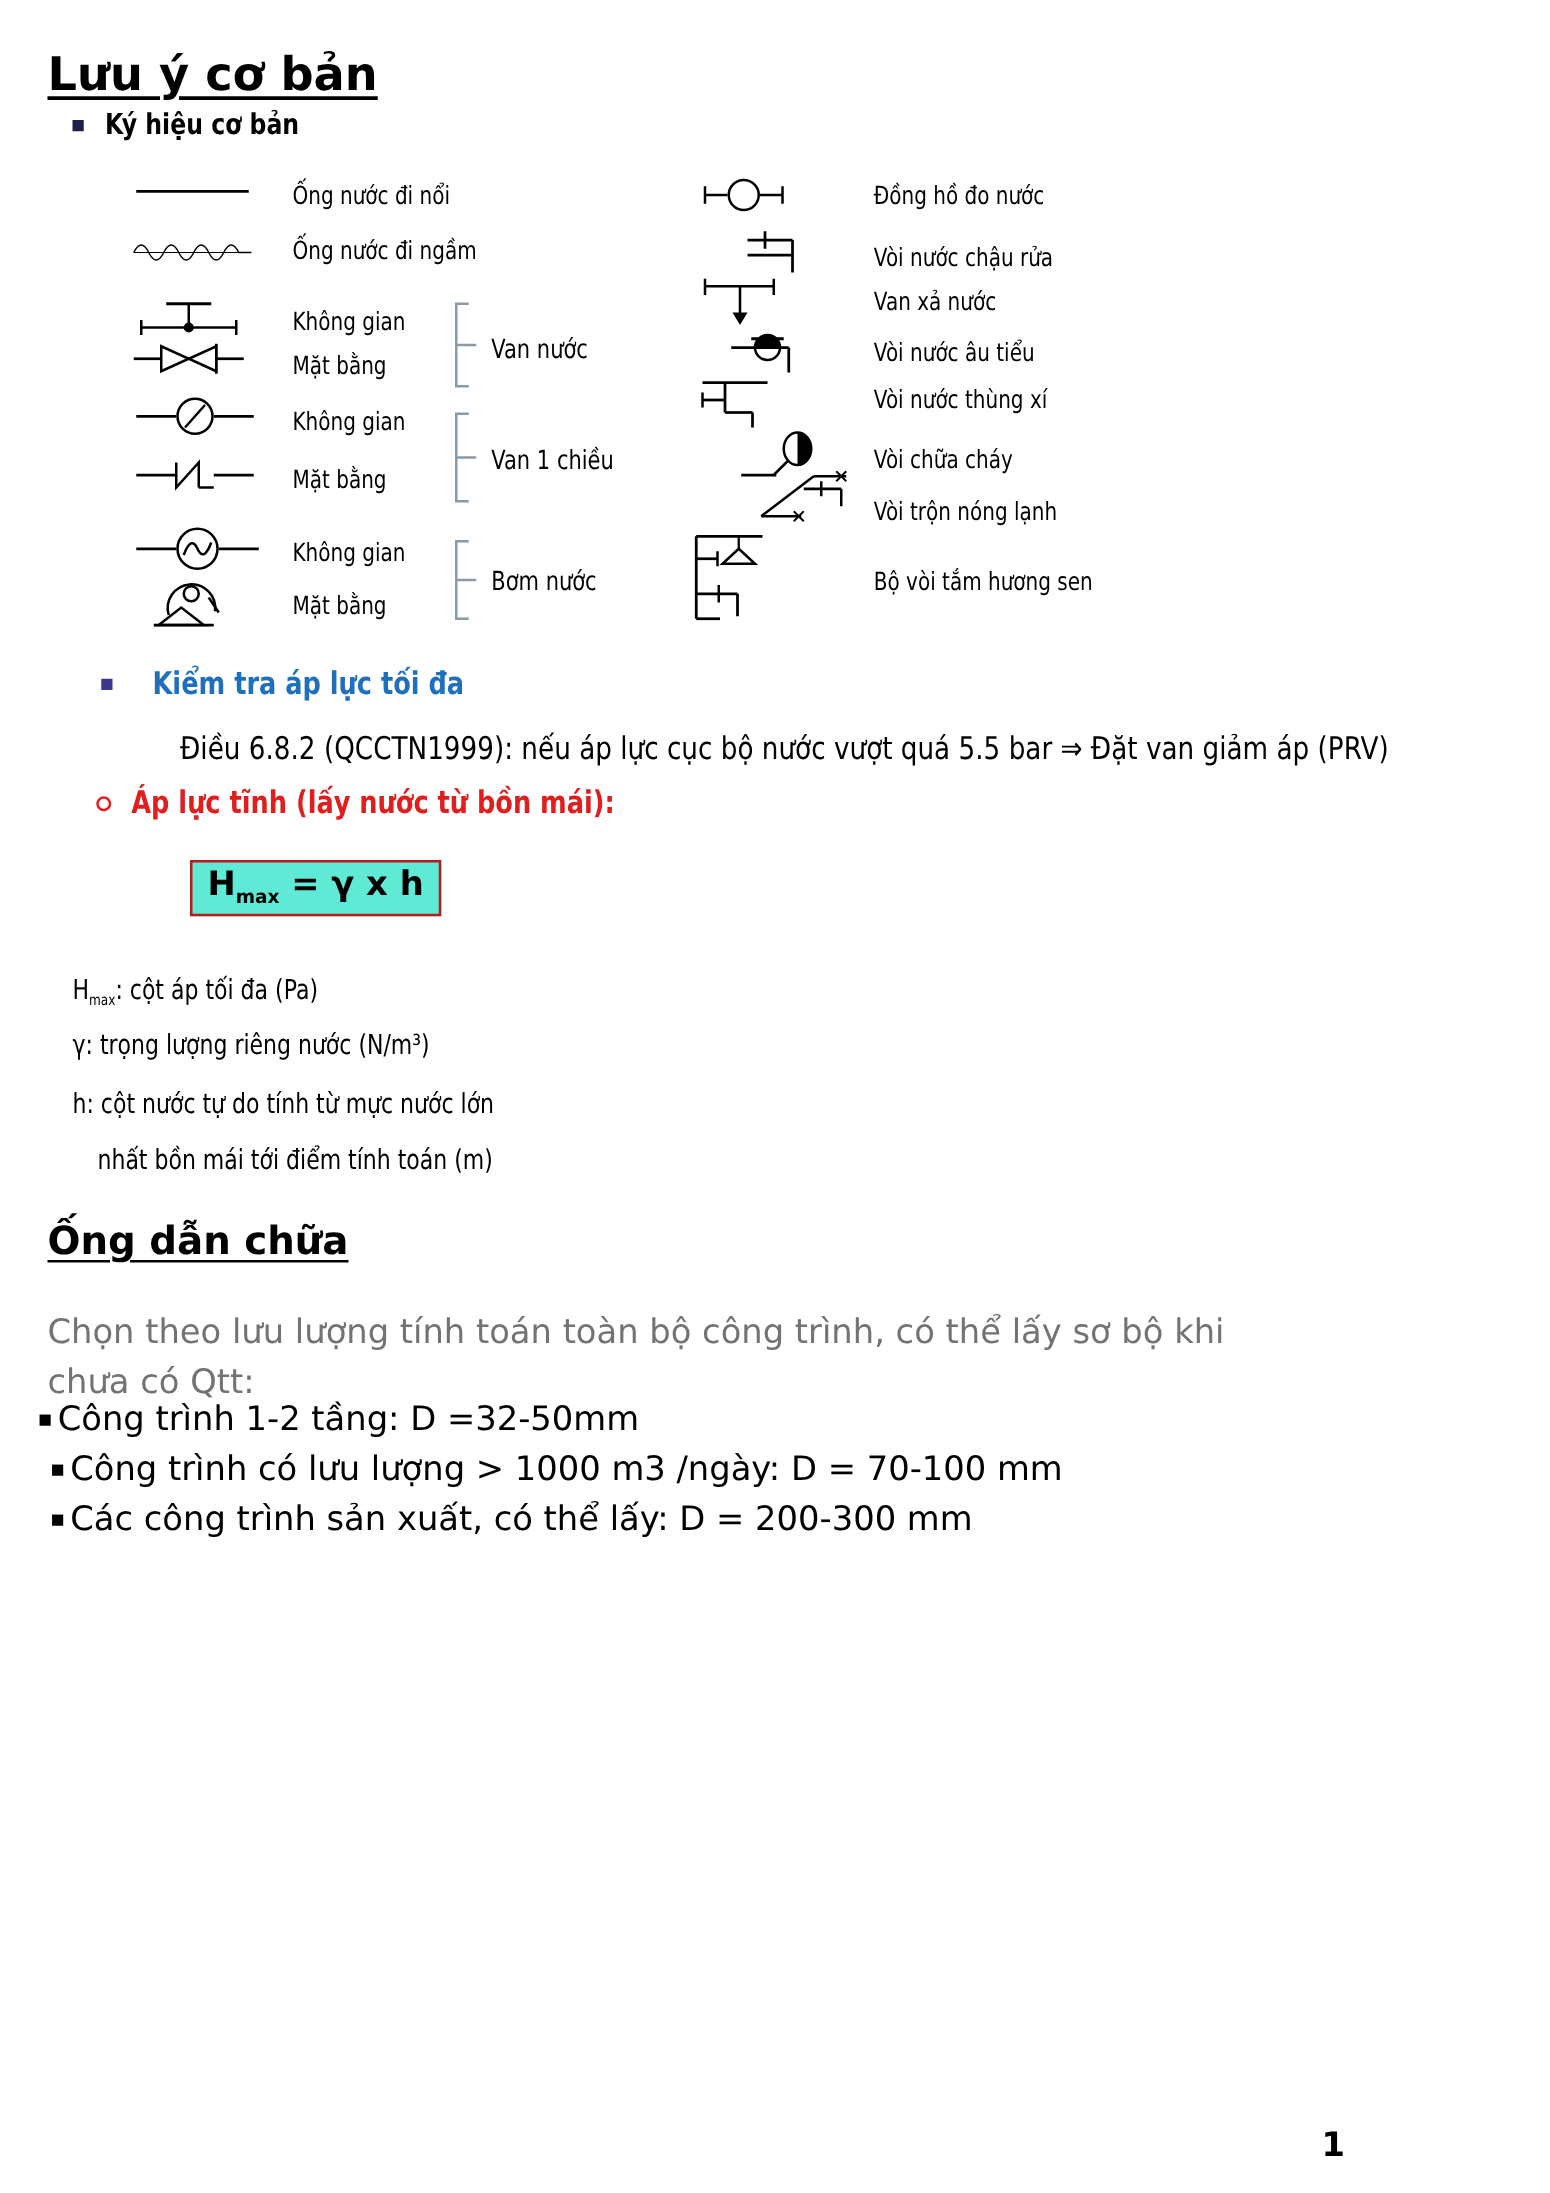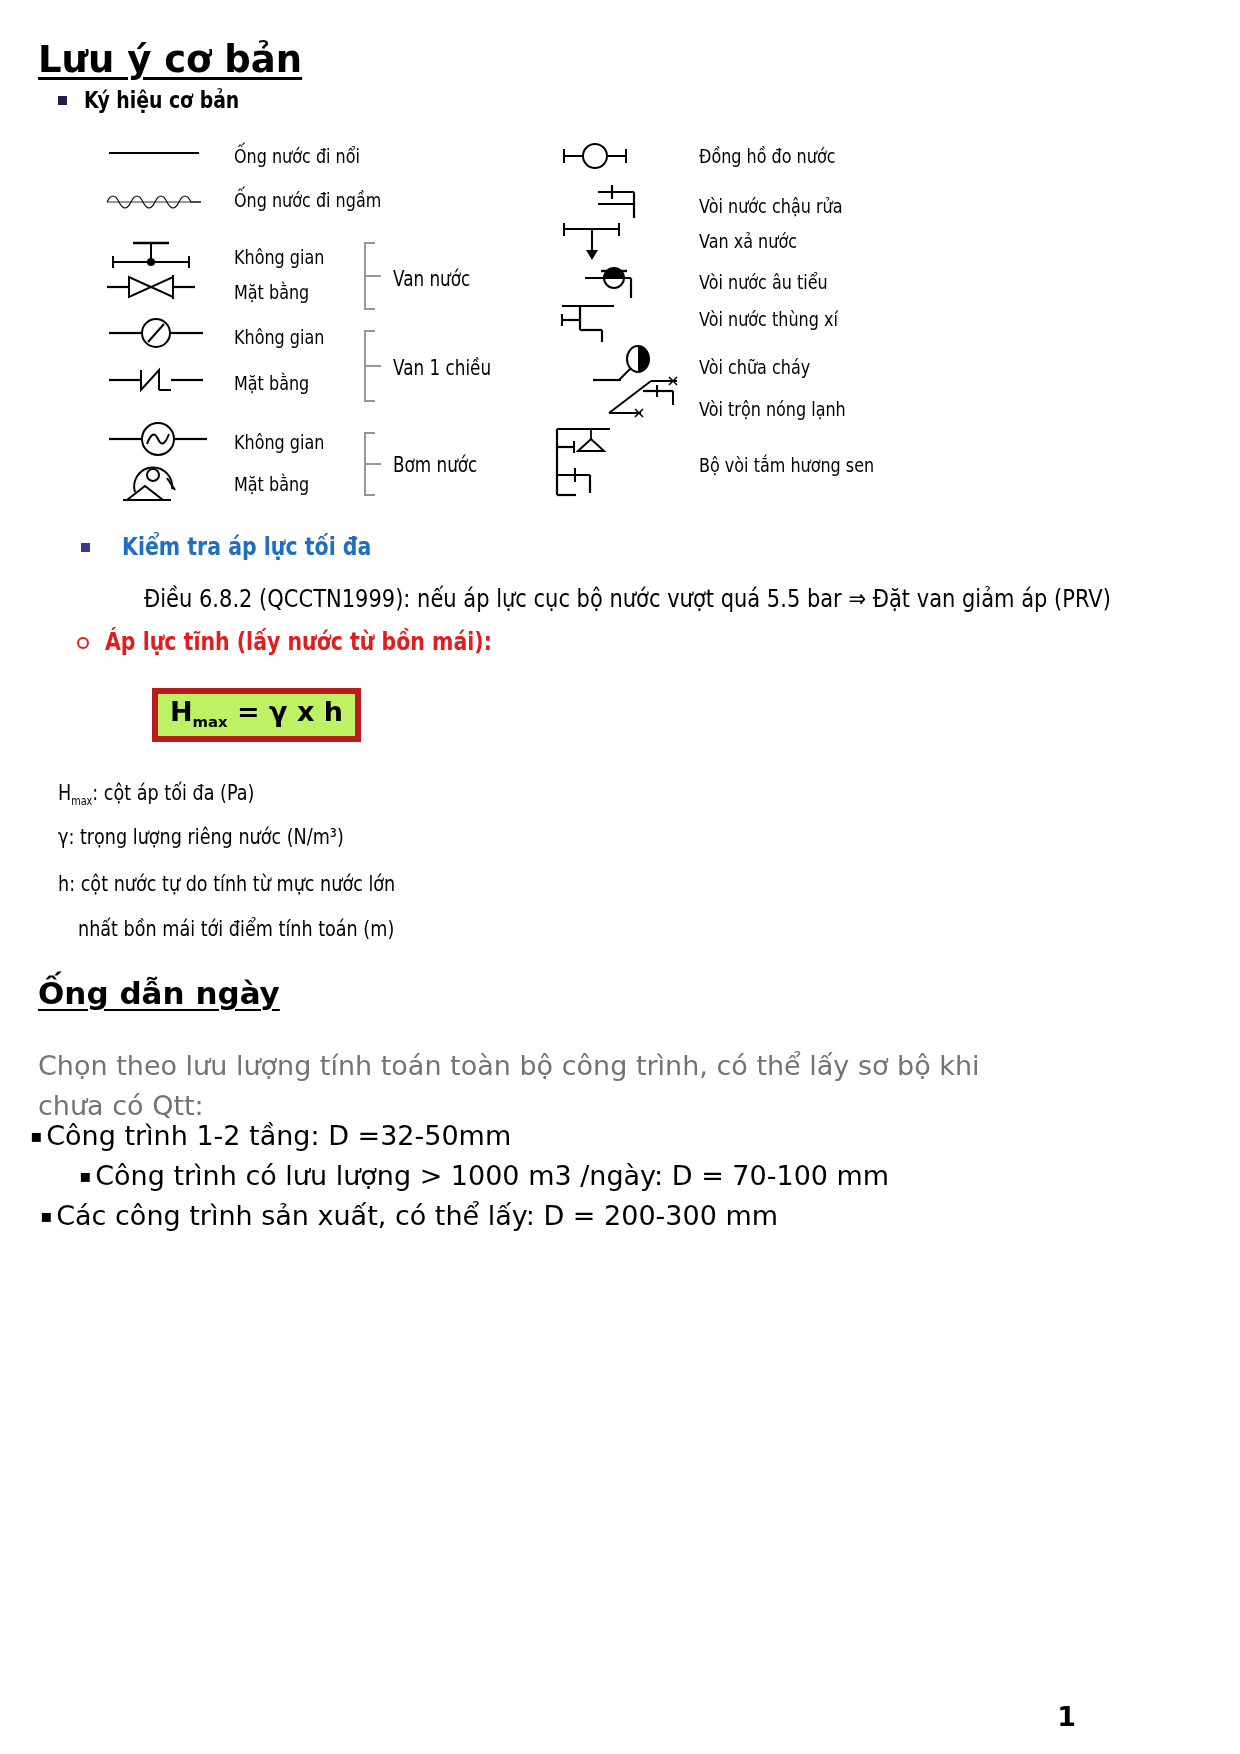--- a/index.html
+++ b/index.html
@@ -107,22 +107,22 @@
     font-size: 25px;
     color: #000;
     white-space: nowrap;
     transform: scaleX(0.84);
     transform-origin: left center;
   }
 
   
   .formula-box {
     position: absolute;
-    border: 6px solid #b91c1c;
-    background: #bef264;
+    border: 2px solid #b91c1c;
+    background: #5eead4;
     padding: 3px 12px 5px 12px;
     font-family: "DejaVu Sans", sans-serif;
     font-size: 27px;
     font-weight: bold;
     color: #000;
     white-space: nowrap;
     line-height: 1.1;
   }
   .formula-box sub { font-size: 0.55em; font-weight: bold; }
 
@@ -421,28 +421,28 @@
   </div>
 
   <div class="def-line" style="left:58px; top:871px;">
     <span>h</span><span>: cột nước tự do tính từ mực nước lớn</span>
   </div>
 
   <div class="def-line" style="left:78px; top:916px;">
     <span>nhất bồn mái tới điểm tính toán (m)</span>
   </div>
 
-  <div class="sec-title" style="left:38px; top:975px;">Ống dẫn ngày</div>
+  <div class="sec-title" style="left:38px; top:975px;">Ống dẫn chữa</div>
 
   <div class="body-par" style="left:38px; top:1046px;">Chọn theo lưu lượng tính toán toàn bộ công trình, có thể lấy sơ bộ khi chưa có Qtt:</div>
 
   <div class="body-li" style="left:30px; top:1120px;">
     <span class="dot">▪</span><span>Công trình 1-2 tầng: D =32-50mm</span>
   </div>
-  <div class="body-li" style="left:40px; top:1160px;margin-left:39px;">
+  <div class="body-li" style="left:40px; top:1160px;">
     <span class="dot">▪</span><span>Công trình có lưu lượng &gt; 1000 m3 /ngày: D = 70-100 mm</span>
   </div>
   <div class="body-li" style="left:40px; top:1200px;">
     <span class="dot">▪</span><span>Các công trình sản xuất, có thể lấy: D = 200-300 mm</span>
   </div>
 
   <div class="page-num">1</div>
 
 </div>
 

